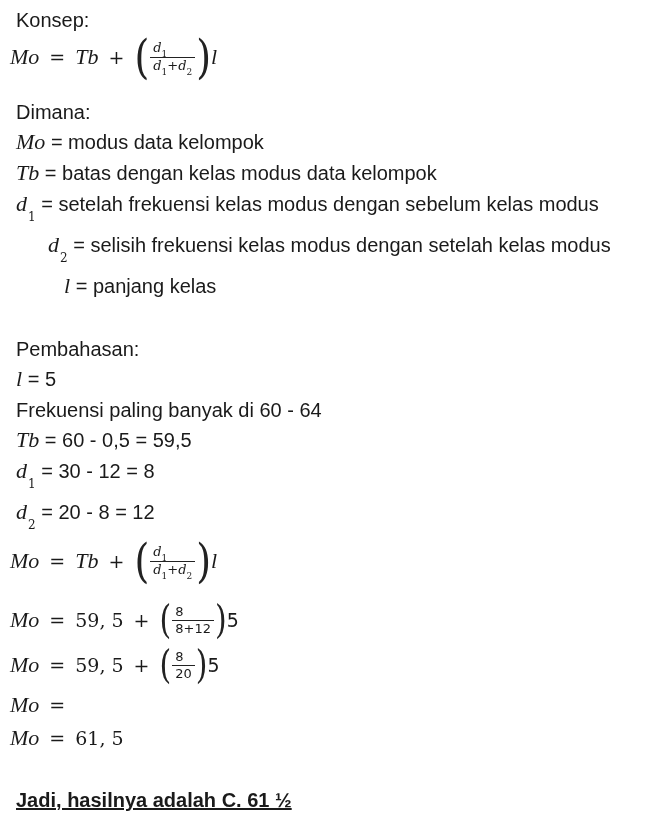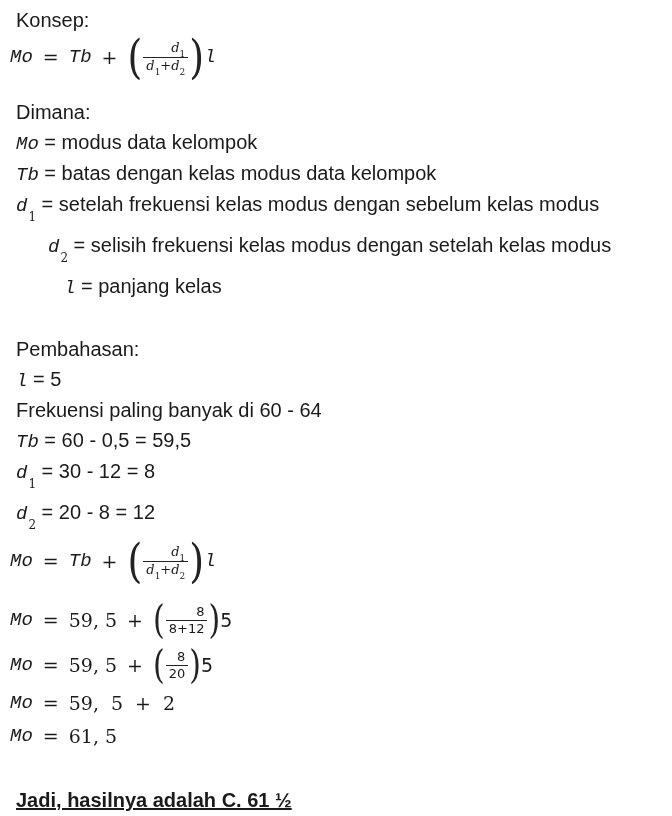--- a/index.html
+++ b/index.html
@@ -1,26 +1,26 @@
 <!DOCTYPE html>
 <html><head>
 <meta charset="utf-8">
 <style>
   html, body { margin:0; padding:0; background:#ffffff; }
   body { width:672px; height:816px; overflow:hidden; position:relative;
          font-family:"Liberation Sans", sans-serif; color:#1a1a1a; font-size:20px; }
   .line { position:absolute; left:16px; white-space:nowrap; line-height:24px; }
-  .m { font-family:Liberation Mono, monospace; font-style:italic; font-size:19px; }
+  .m { font-family:Liberation Serif, serif; font-style:italic; font-size:22px; }
   .mn { font-family:"DejaVu Serif", serif; font-size:19px; }
   .sub { position:relative; top:10px; font-size:12px; font-family:"DejaVu Serif", serif; font-style:normal; margin-left:1px; }
   .eq { display:flex; align-items:center; position:absolute; left:10px; }
   .sp { display:inline-block; width:10px; }
   .paren { font-family:"DejaVu Serif", serif; font-size:38px; line-height:38px; transform:scaleY(1.25); display:inline-block; font-weight:200; color:#222; }
   .paren.small { font-size:30px; transform:scaleY(1.3); }
-  .frac { display:inline-flex; flex-direction:column; align-items:flex-end; margin:0 1px; }
+  .frac { display:inline-flex; flex-direction:column; align-items:flex-start; margin:0 1px; }
   .frac .num, .frac .den { font-family:"DejaVu Serif", serif; font-size:13px; line-height:16px; padding:0 3px; white-space:nowrap; }
   .frac .num.n, .frac .den.n { font-family:"DejaVu Sans", sans-serif; font-style:normal; }
   .frac .bar { height:1px; background:#222; align-self:stretch; }
   .frac i { font-style:italic; }
   .fsub { font-size:9px; position:relative; top:5px; font-style:normal; }
   .concl { font-weight:bold; text-decoration:underline; }
 </style>
 </head>
 <body>
 
@@ -115,21 +115,20 @@
   </span>
   <span class="paren small">)</span>
   <span style="font-family:'DejaVu Sans',sans-serif;font-size:19px;">5</span>
 </div>
 
 <div class="eq" style="top:692px;">
   <span class="m">Mo</span>
     <span class="sp"></span>
   <span class="mn">=</span>
     <span class="sp"></span>
-  <span class="mn" style="word-spacing:6px;">59, 5 + 2</span>
 </div>
 
 <div class="eq" style="top:725px;">
   <span class="m">Mo</span>
     <span class="sp"></span>
   <span class="mn">=</span>
     <span class="sp"></span>
   <span class="mn">61, 5</span>
 </div>
 

